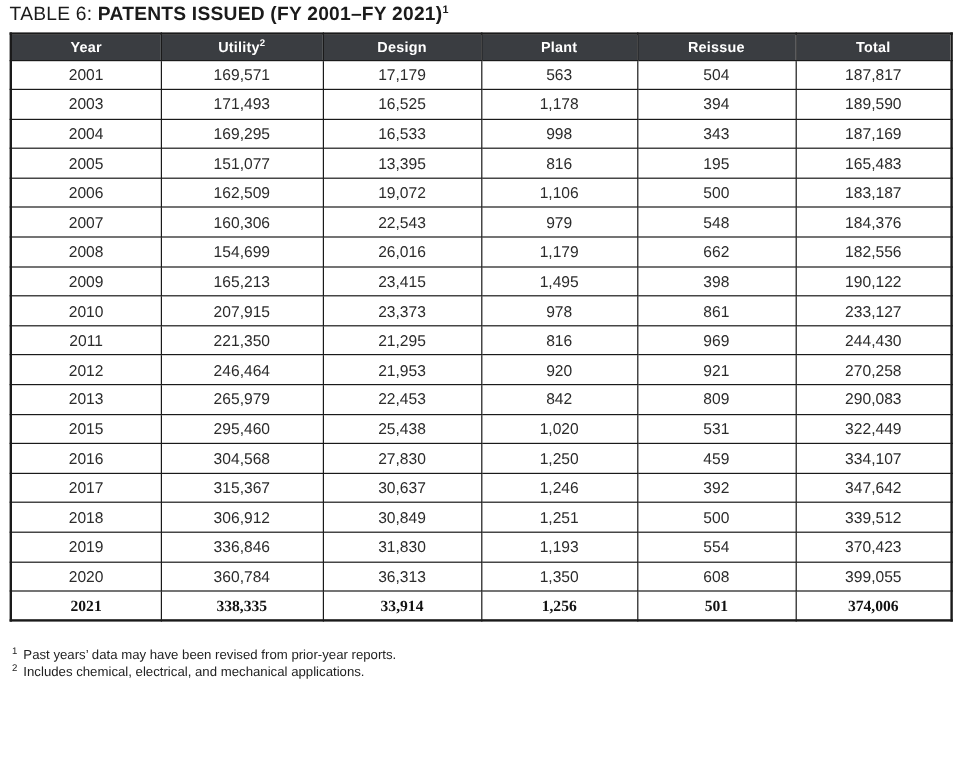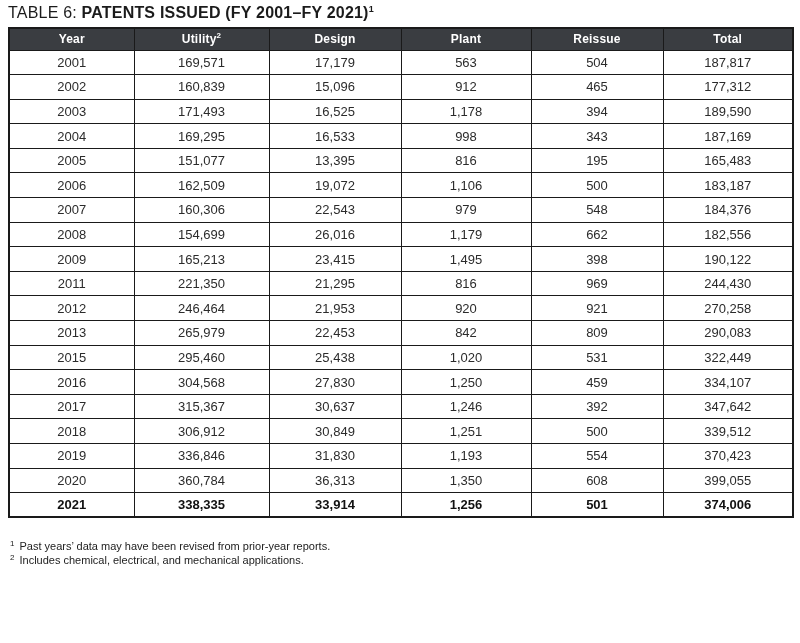--- a/index.html
+++ b/index.html
@@ -68,20 +68,21 @@
   }
   table.patents td {
     font-size: 13px;
     color: var(--text-color);
     height: 24.6px;
     background: #ffffff;
   }
   table.patents tr.total-row td {
     font-weight: bold;
     color: #111111;
+    font-family: Liberation Serif, serif;
   }
   .footnotes {
     margin-top: 21px;
     padding-left: 2px;
   }
   .footnote {
     font-size: 11px;
     line-height: 14px;
     color: #222222;
   }
@@ -121,28 +122,20 @@
     <tbody>
         <tr>
           <td>2001</td>
           <td>169,571</td>
           <td>17,179</td>
           <td>563</td>
           <td>504</td>
           <td>187,817</td>
         </tr>
         <tr>
-          <td>2002</td>
-          <td>160,839</td>
-          <td>15,096</td>
-          <td>912</td>
-          <td>465</td>
-          <td>177,312</td>
-        </tr>
-        <tr>
           <td>2003</td>
           <td>171,493</td>
           <td>16,525</td>
           <td>1,178</td>
           <td>394</td>
           <td>189,590</td>
         </tr>
         <tr>
           <td>2004</td>
           <td>169,295</td>
@@ -183,20 +176,28 @@
           <td>662</td>
           <td>182,556</td>
         </tr>
         <tr>
           <td>2009</td>
           <td>165,213</td>
           <td>23,415</td>
           <td>1,495</td>
           <td>398</td>
           <td>190,122</td>
+        </tr>
+        <tr>
+          <td>2010</td>
+          <td>207,915</td>
+          <td>23,373</td>
+          <td>978</td>
+          <td>861</td>
+          <td>233,127</td>
         </tr>
         <tr>
           <td>2011</td>
           <td>221,350</td>
           <td>21,295</td>
           <td>816</td>
           <td>969</td>
           <td>244,430</td>
         </tr>
         <tr>

